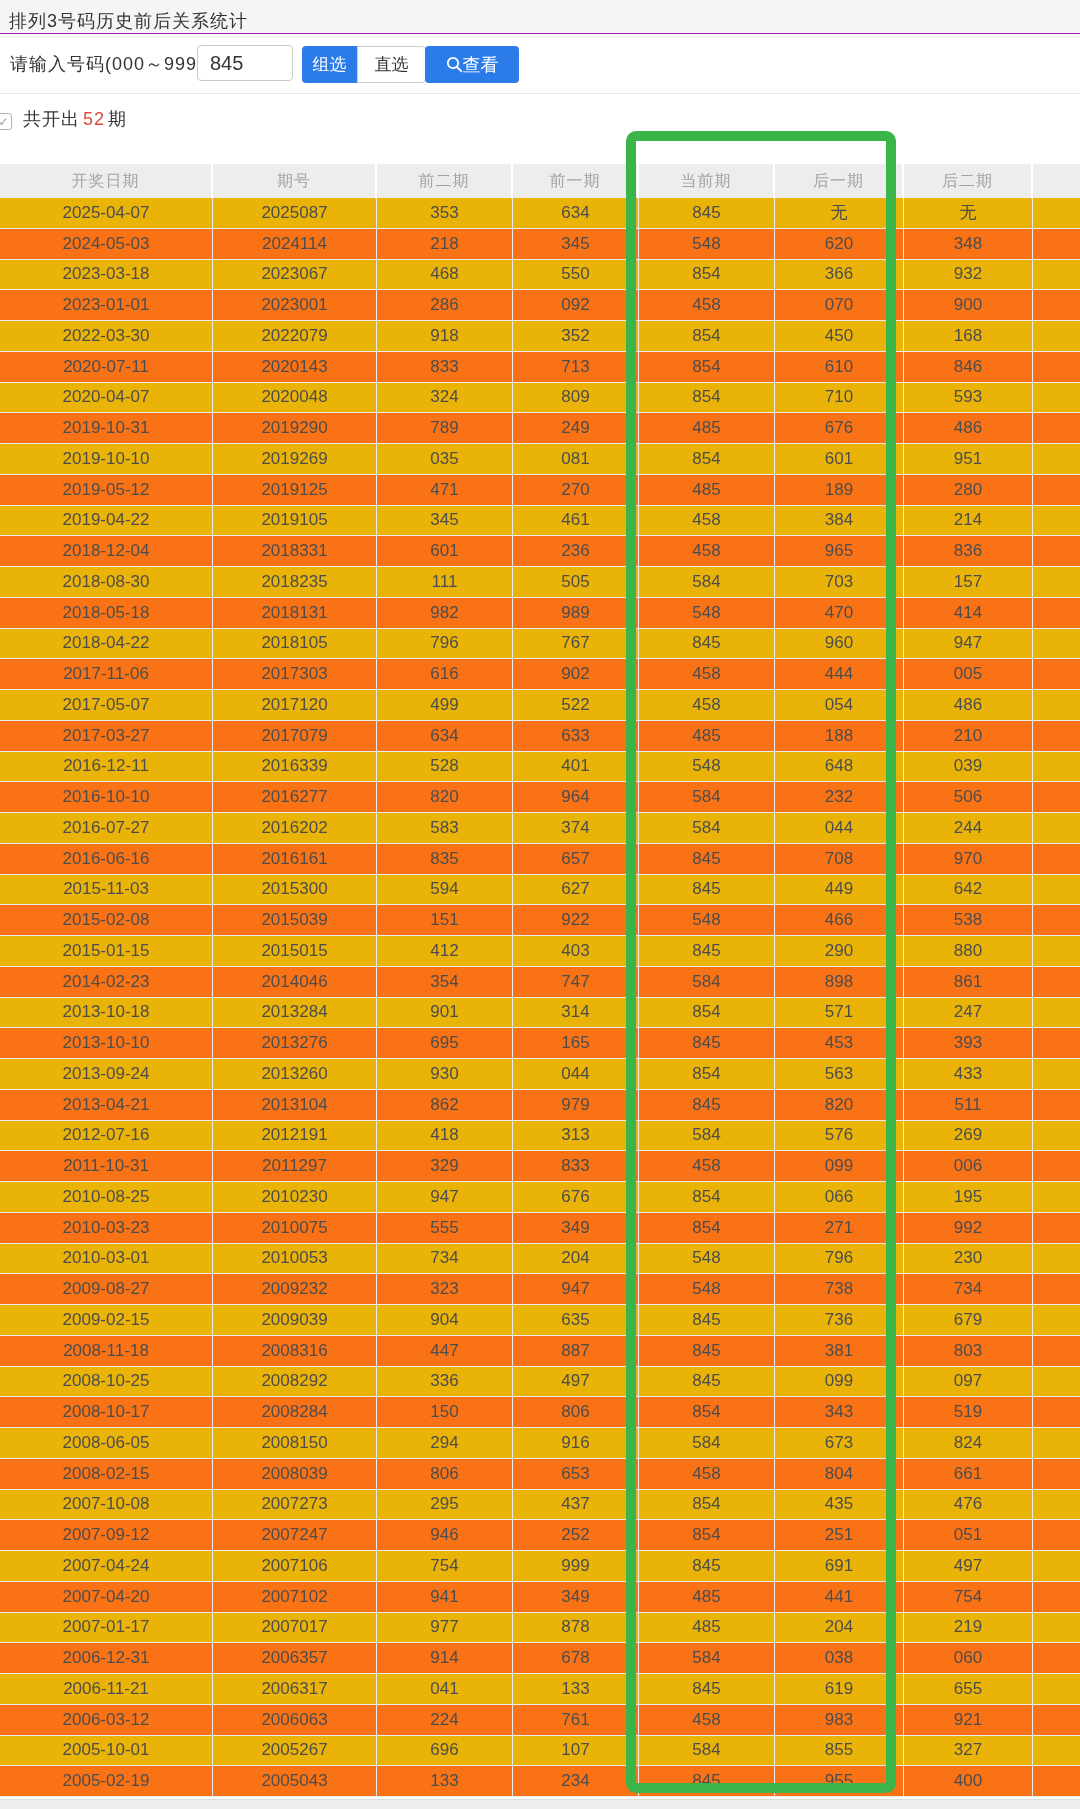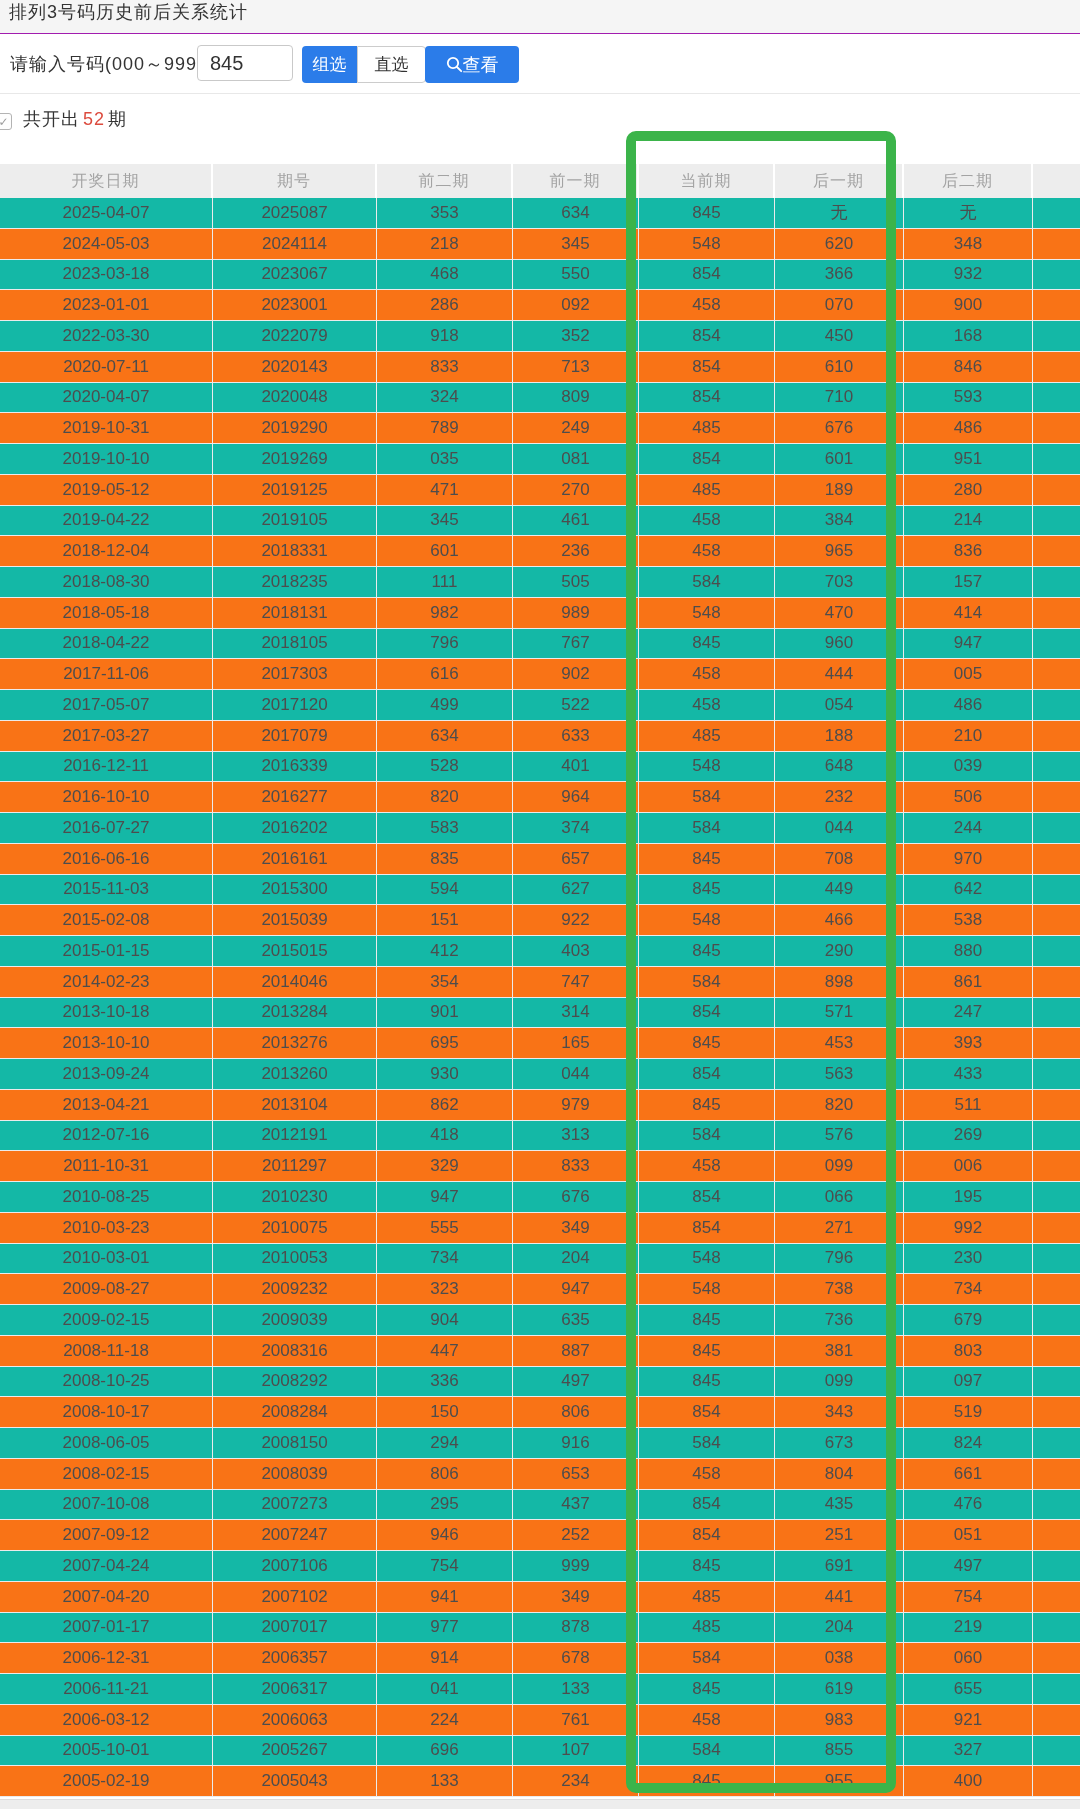--- a/index.html
+++ b/index.html
@@ -6,21 +6,21 @@
   body{
     width:1080px;height:1809px;position:relative;overflow:hidden;
     background:#ffffff;
     font-family:"Liberation Sans","DejaVu Sans",sans-serif;
     -webkit-font-smoothing:antialiased;
   }
   
   .titlebar{
     position:absolute;top:0;left:0;width:1080px;height:33px;
     background:#f5f5f5;border-bottom:1px solid #a21caf;
-    display:flex;align-items:flex-start;
+    display:flex;align-items:flex-end;
   }
   .titlebar .title{margin-left:9px;font-size:18px;color:#333;letter-spacing:1px;}
   
   .searchbar{
     position:absolute;top:34px;left:0;width:1080px;height:59px;
     background:#fff;border-bottom:1px solid #e8e8e8;
   }
   .searchbar .lbl{
     position:absolute;left:10px;top:0;height:59px;display:flex;align-items:center;
     font-size:18px;color:#333;letter-spacing:1px;
@@ -53,21 +53,21 @@
   }
   .count-red{color:#dc4b3e;padding:0 3px;}
   
   .tbl{position:absolute;top:164px;left:0;width:1080px;}
   .thead{display:flex;height:34px;}
   .th{
     box-sizing:border-box;background:#ededed;color:#a3a3a3;font-size:16px;
     display:flex;align-items:center;justify-content:center;
     border-right:2px solid #fff;letter-spacing:1px;
   }
-  .tr{display:flex;height:30.75px;box-sizing:border-box;border-bottom:1px solid #ebebeb;background:#14b8a6;}
+  .tr{display:flex;height:30.75px;box-sizing:border-box;border-bottom:1px solid #ebebeb;background:#eab308;}
   .tr.alt{background:#f97316;}
   .td{
     box-sizing:border-box;display:flex;align-items:center;justify-content:center;
     font-size:17px;color:#4d4d4d;border-right:1px solid #ebebeb;
   }
   .c0{width:213px;}.c1{width:164px;}.c2{width:136px;}.c3{width:126px;}
   .c4{width:136px;}.c5{width:129px;}.c6{width:129px;}
   .c7{width:47px;border-right:none !important;}
   
   .green-box{

